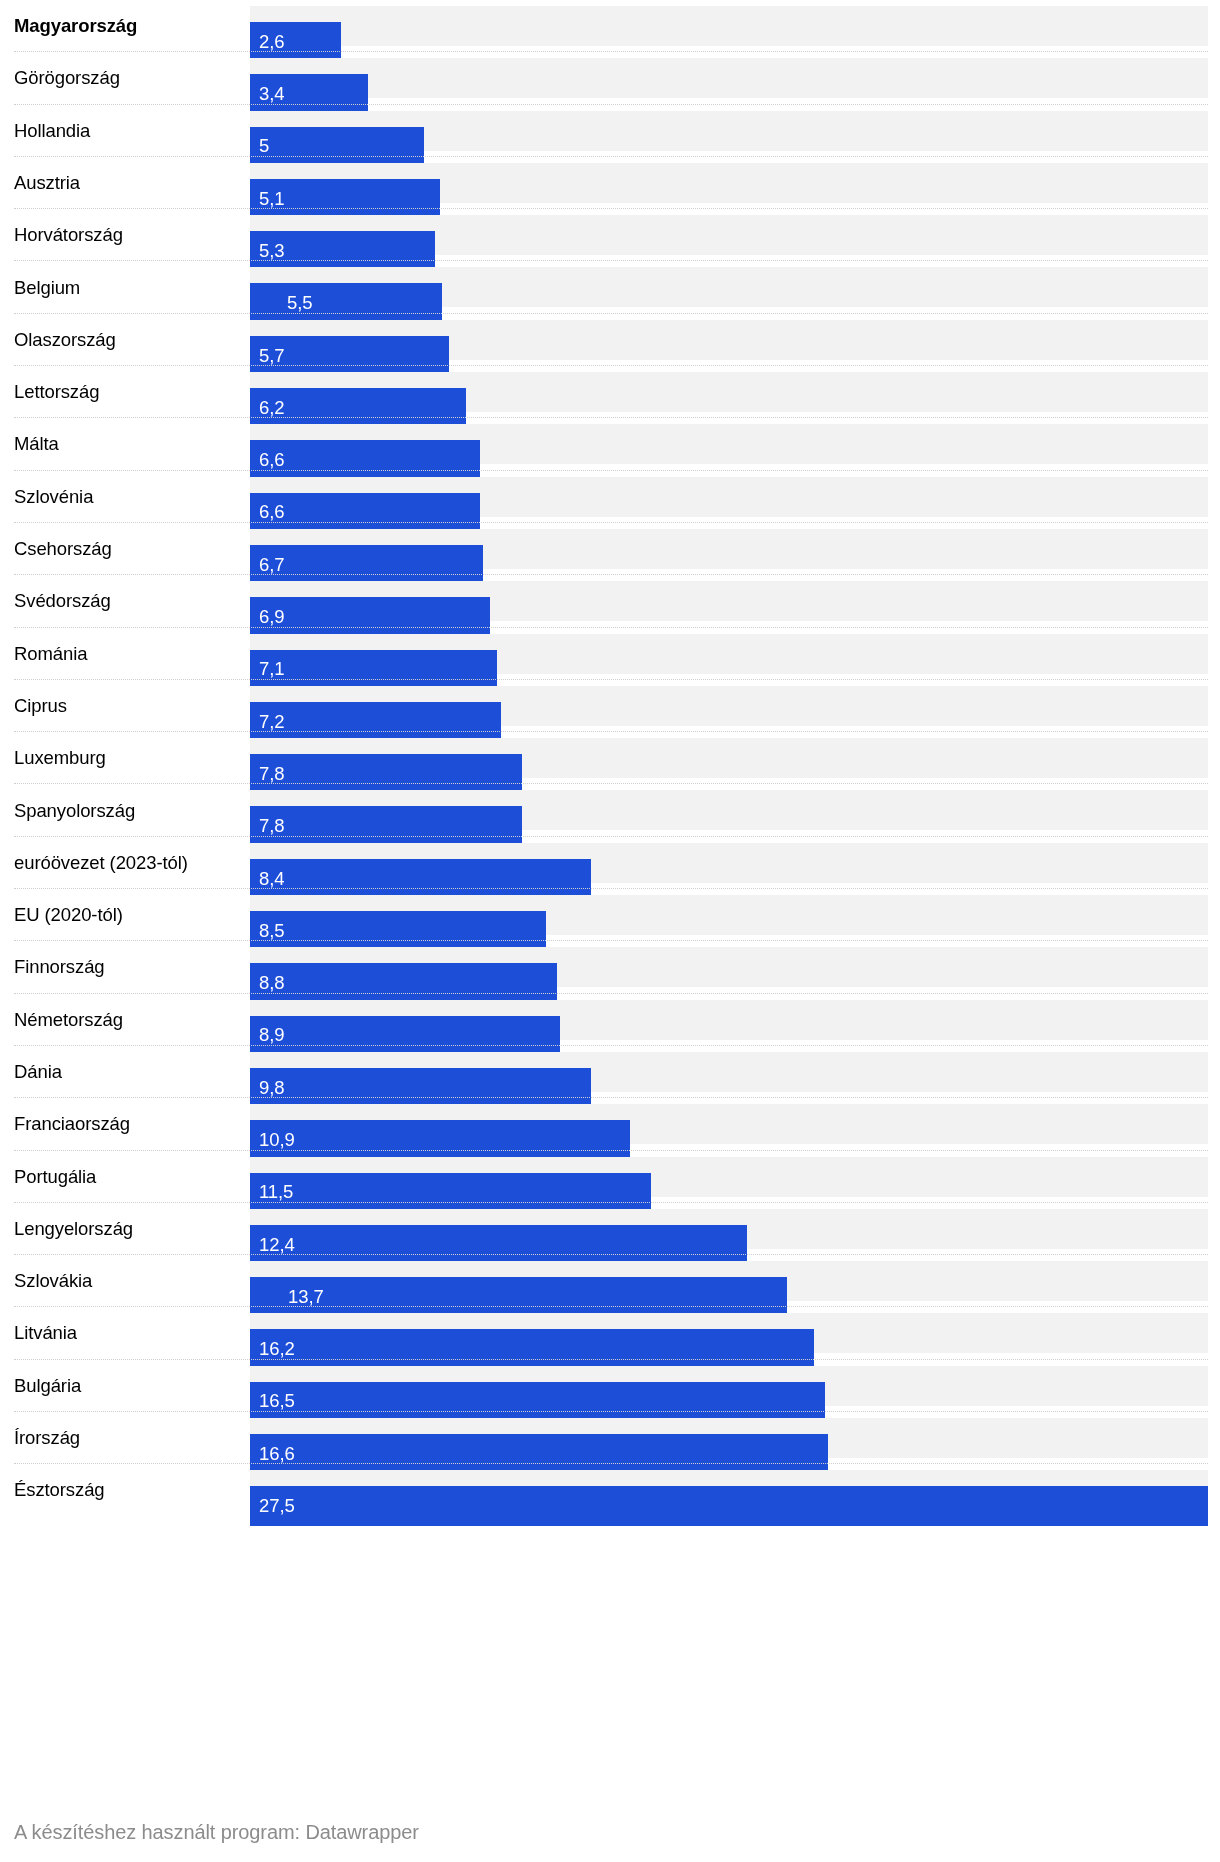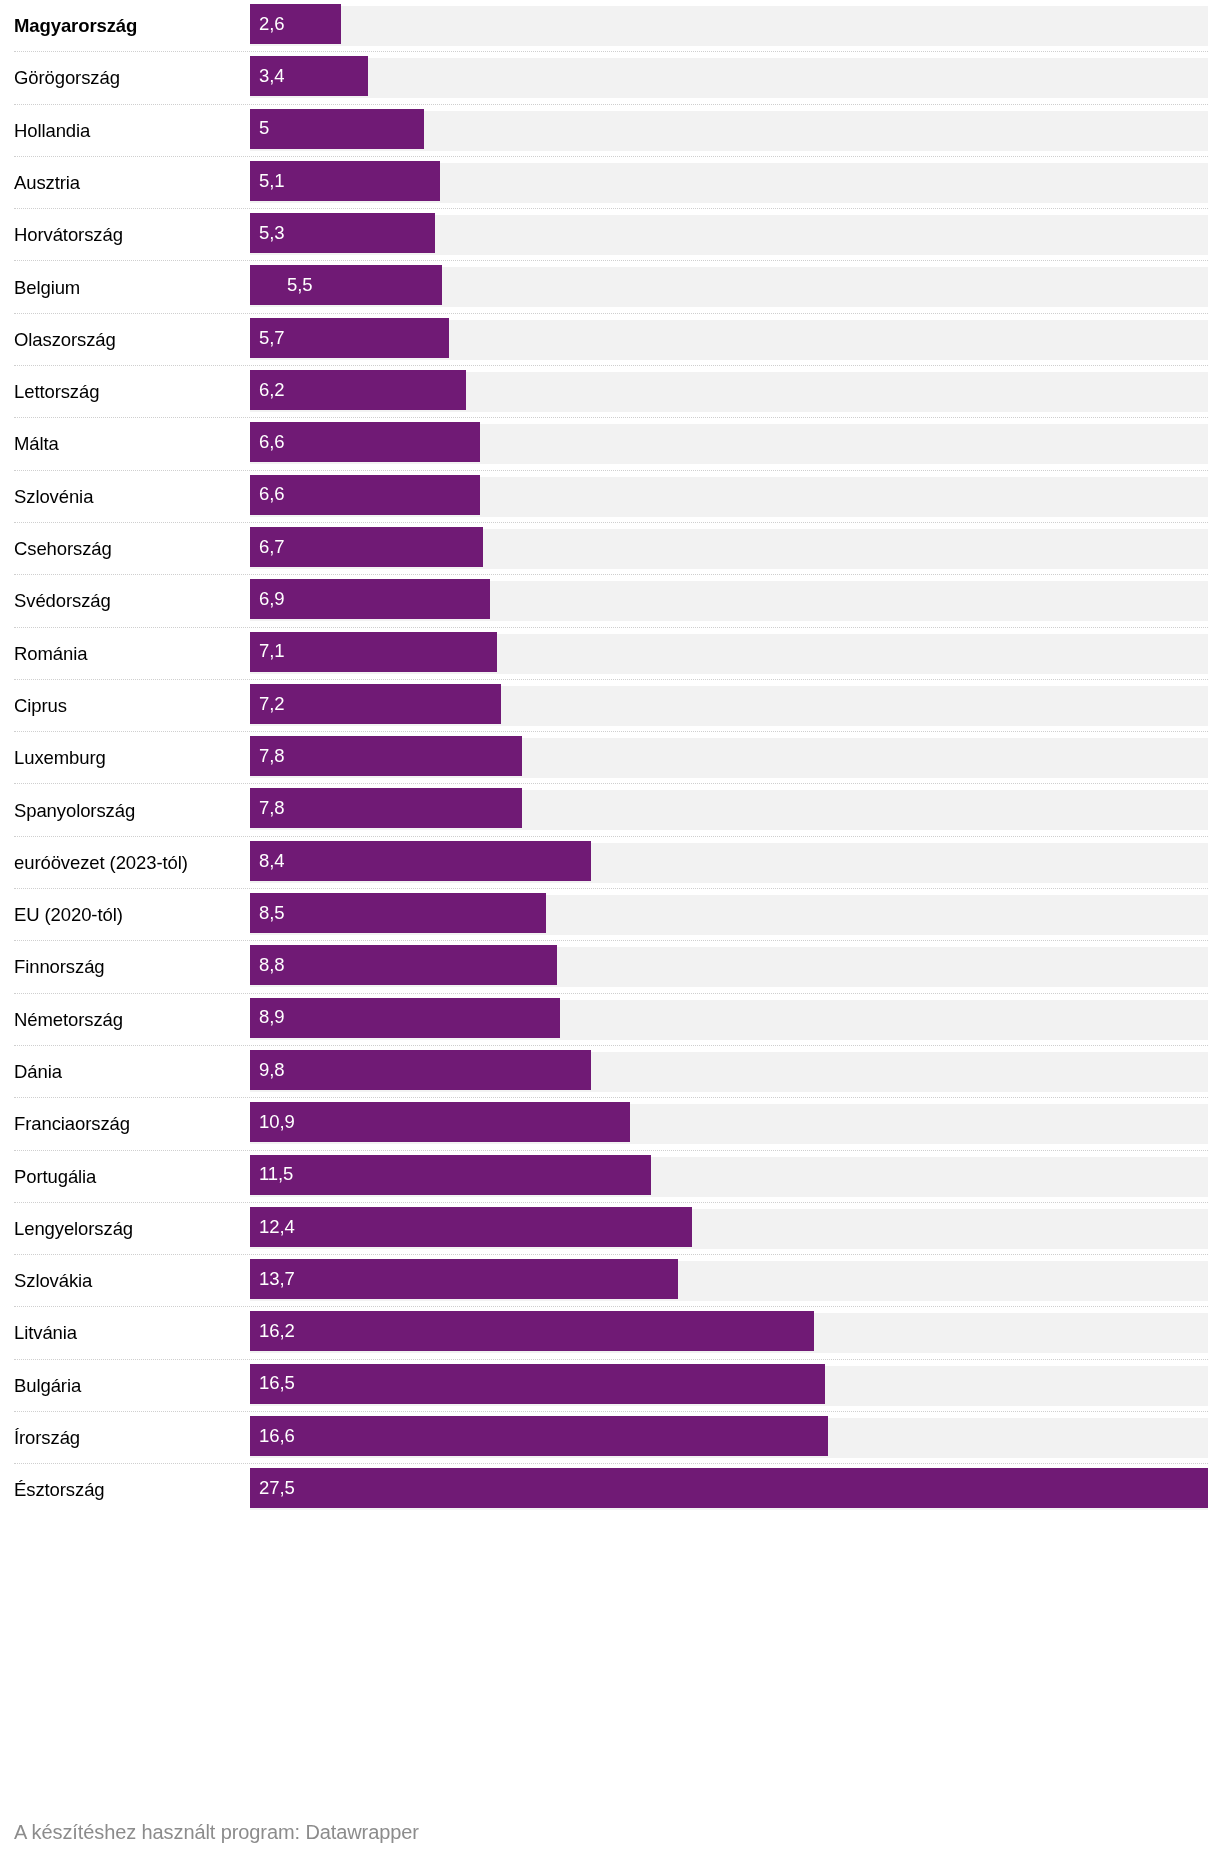--- a/index.html
+++ b/index.html
@@ -64,23 +64,23 @@
     position: absolute;
     left: 250px;
     width: 958px;
     top: 6px;
     height: 40px;
     background: #f2f2f2;
   }
   .bar {
     position: absolute;
     left: 250px;
-    top: 4px;
+    top: 22px;
     height: 40px;
-    background: #701a75;
+    background: #1d4ed8;
     display: flex;
     align-items: center;
   }
   .bar-value {
     color: #ffffff;
     font-size: 18.5px;
     line-height: 1;
     padding-left: 9px;
     white-space: nowrap;
     letter-spacing: -0.1px;
@@ -280,29 +280,29 @@
         <div class="label">Portugália</div>
         <div class="track"></div>
         <div class="bar" style="width: 400.618px;">
           <span class="bar-value">11,5</span>
         </div>
         <div class="row-sep"></div>
       </div>
       <div class="row">
         <div class="label">Lengyelország</div>
         <div class="track"></div>
-        <div class="bar" style="width: 442px;">
+        <div class="bar" style="width: 497px;">
           <span class="bar-value">12,4</span>
         </div>
         <div class="row-sep"></div>
       </div>
       <div class="row">
         <div class="label">Szlovákia</div>
         <div class="track"></div>
-        <div class="bar" style="width: 428px;">
+        <div class="bar" style="width: 537px; padding-left: 29px;">
           <span class="bar-value">13,7</span>
         </div>
         <div class="row-sep"></div>
       </div>
       <div class="row">
         <div class="label">Litvánia</div>
         <div class="track"></div>
         <div class="bar" style="width: 564.349px;">
           <span class="bar-value">16,2</span>
         </div>

